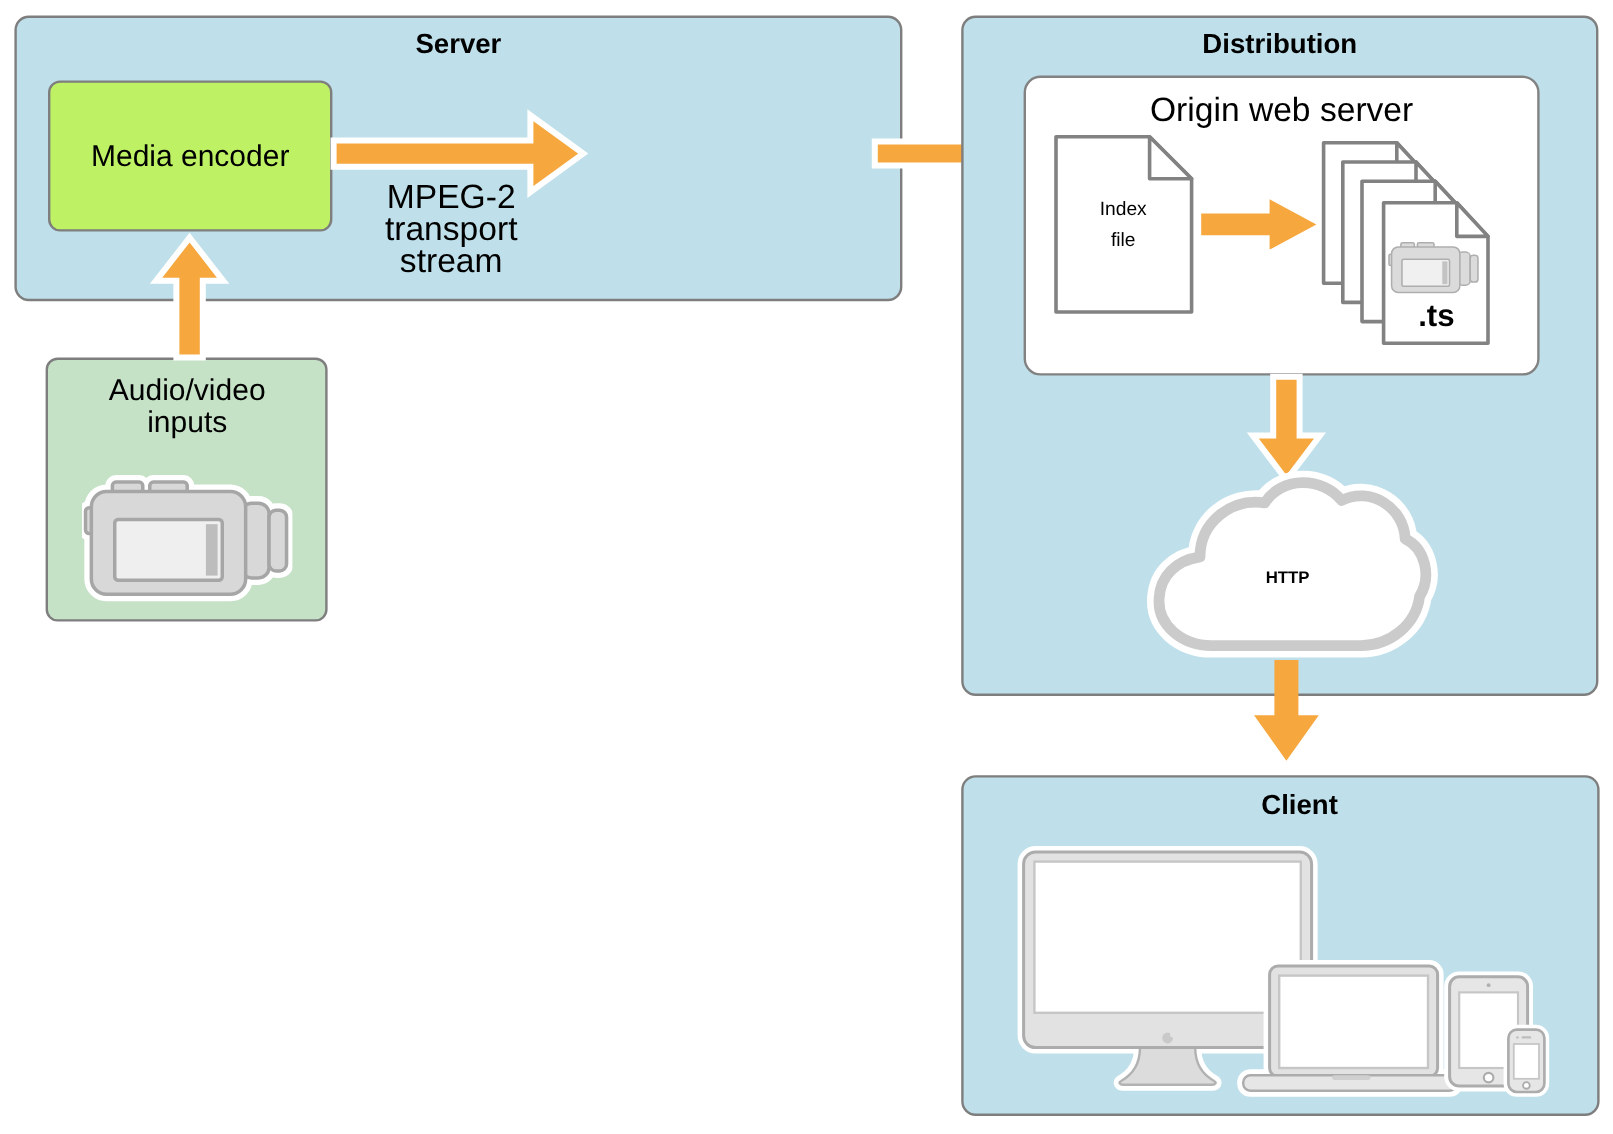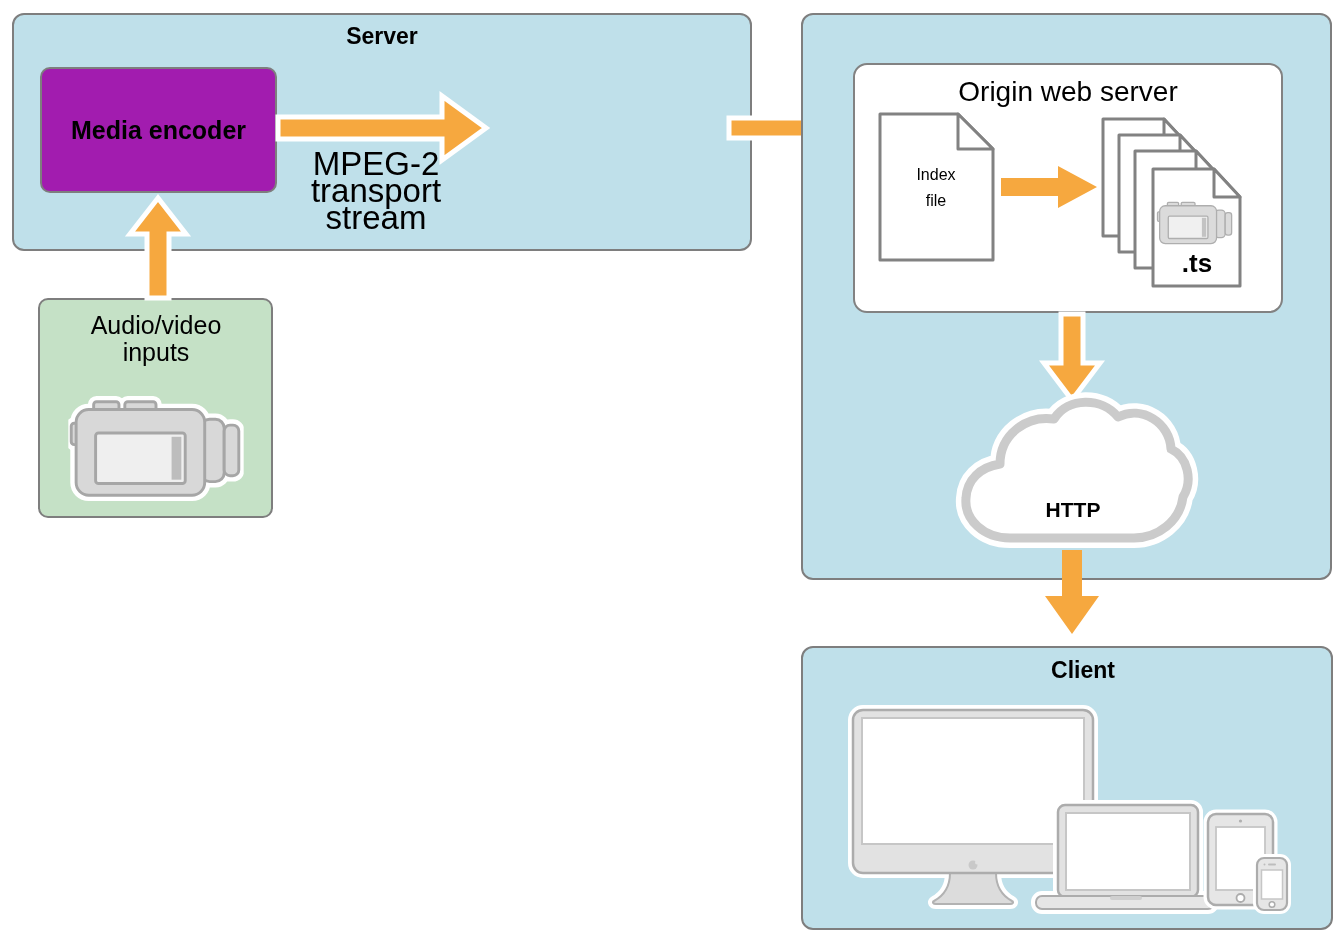--- a/index.html
+++ b/index.html
@@ -4,32 +4,32 @@
 <style>
   * { margin:0; padding:0; box-sizing:border-box; }
   html,body { width:1344px; height:945px; background:#ffffff;
     font-family:"Liberation Sans", sans-serif; color:#000; position:relative; }
   .stage { position:absolute; left:0; top:0; width:1344px; height:731px; }
 
   .panel { position:absolute; background:#BFE0EA; border:2px solid #7E7E7E; border-radius:12px; }
   .title { position:absolute; text-align:center; font-weight:700; font-size:23px; line-height:1; }
   .node  { position:absolute; display:flex; align-items:center; justify-content:center;
            text-align:center; border:2px solid #7E7E7E; border-radius:10px; font-size:25px; line-height:27px; }
-  .orange { background:#a21caf;font-weight:bold; }
+  .orange { background:#bef264; }
   .green  { background:#C5E1C6; }
   .whitebox { position:absolute; background:#fff; border:2px solid #828282; border-radius:14px; }
   .lbl { position:absolute; text-align:center; line-height:27px; }
   svg.abs { position:absolute; overflow:visible; display:block; }
 
-  .mpeg      { left:301px; top:150px; width:150px; font-size:33px; }
+  .mpeg      { left:301px; top:150px; width:150px; font-size:28px; }
   .av-label  { left:76px;  top:312px; width:160px; font-size:25px; }
   .origin-title { left:853px; top:78px;  width:430px; font-size:28px; }
   .index-lbl { left:906px; top:162px; width:60px;  font-size:16px; line-height:26px; }
   .ts-lbl    { left:1151px; top:250px; width:92px; font-size:26px;font-weight:bold; }
-  .http-lbl  { left:948px; top:496px; width:250px; font-size:21px; font-weight:700; }
+  .http-lbl  { left:948px; top:468px; width:250px; font-size:14px; font-weight:700; }
 
   .docpath { fill:#fff; stroke:#828282; stroke-width:3; stroke-linejoin:round; }
 </style>
 </head>
 <body>
 
 <div class="stage">
 
   <div class="panel" style="left:12px; top:13px; width:740px; height:238px;"></div>
   <div class="title" style="left:12px; top:25px; width:740px;">Server</div>
@@ -53,20 +53,21 @@
 
   <svg class="abs" style="left:127px; top:195px;" width="62" height="103" viewBox="0 0 62 103">
     <polygon points="20,103 20,39 3,39 31,3 59,39 42,39 42,103" fill="#F6A83F" stroke="#FFFFFF" stroke-width="5"></polygon>
   </svg>
 
   <svg class="abs" style="left:729px; top:96px;" width="131" height="64" viewBox="0 0 131 64">
     <polygon points="0,22 86,22 86,3 128,32 86,61 86,42 0,42" fill="#F6A83F" stroke="#FFFFFF" stroke-width="5"></polygon>
   </svg>
 
   <div class="panel" style="left:801px; top:13px; width:531px; height:567px;"></div>
+  <div class="title" style="left:801px; top:25px; width:531px;">Distribution</div>
 
   <div class="whitebox" style="left:853px; top:63px; width:430px; height:250px;"></div>
   <div class="lbl origin-title">Origin web server</div>
 
   <svg class="abs" style="left:878px; top:112px;" width="117" height="150" viewBox="0 0 117 150">
     <path class="docpath" d="M2,2 L80,2 L115,37 L115,148 L2,148 Z"></path>
     <path class="docpath" d="M80,2 L80,37 L115,37 Z"></path>
   </svg>
   <div class="lbl index-lbl">Index file</div>
 

